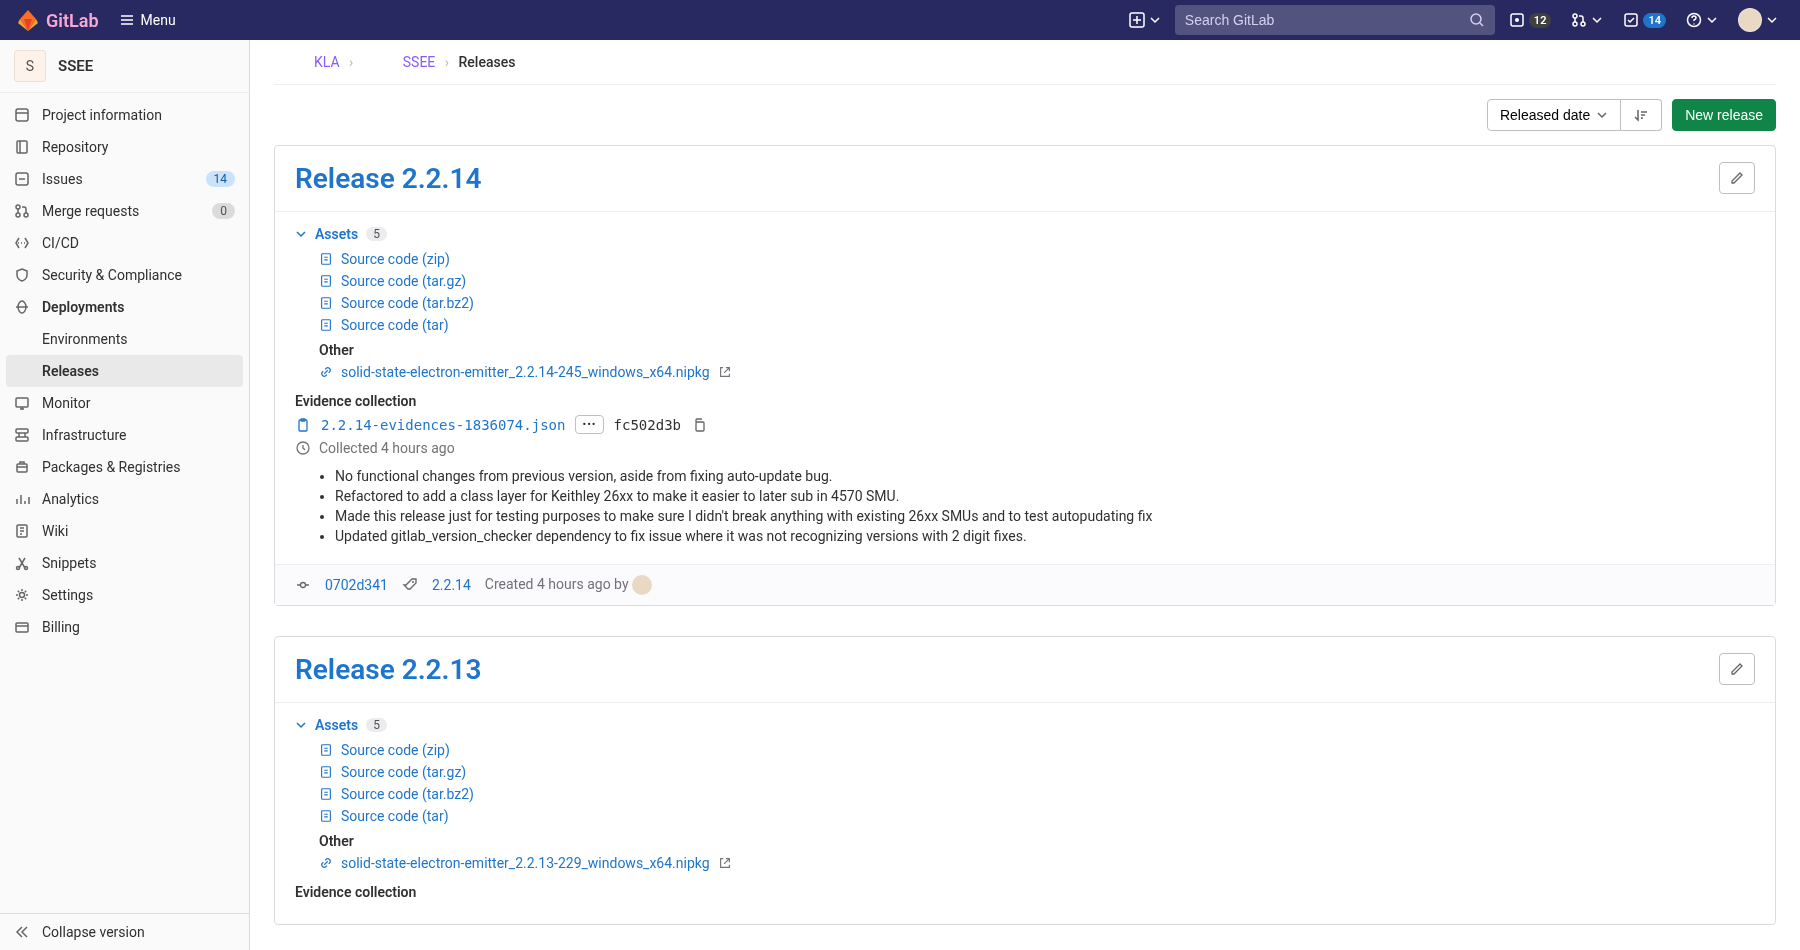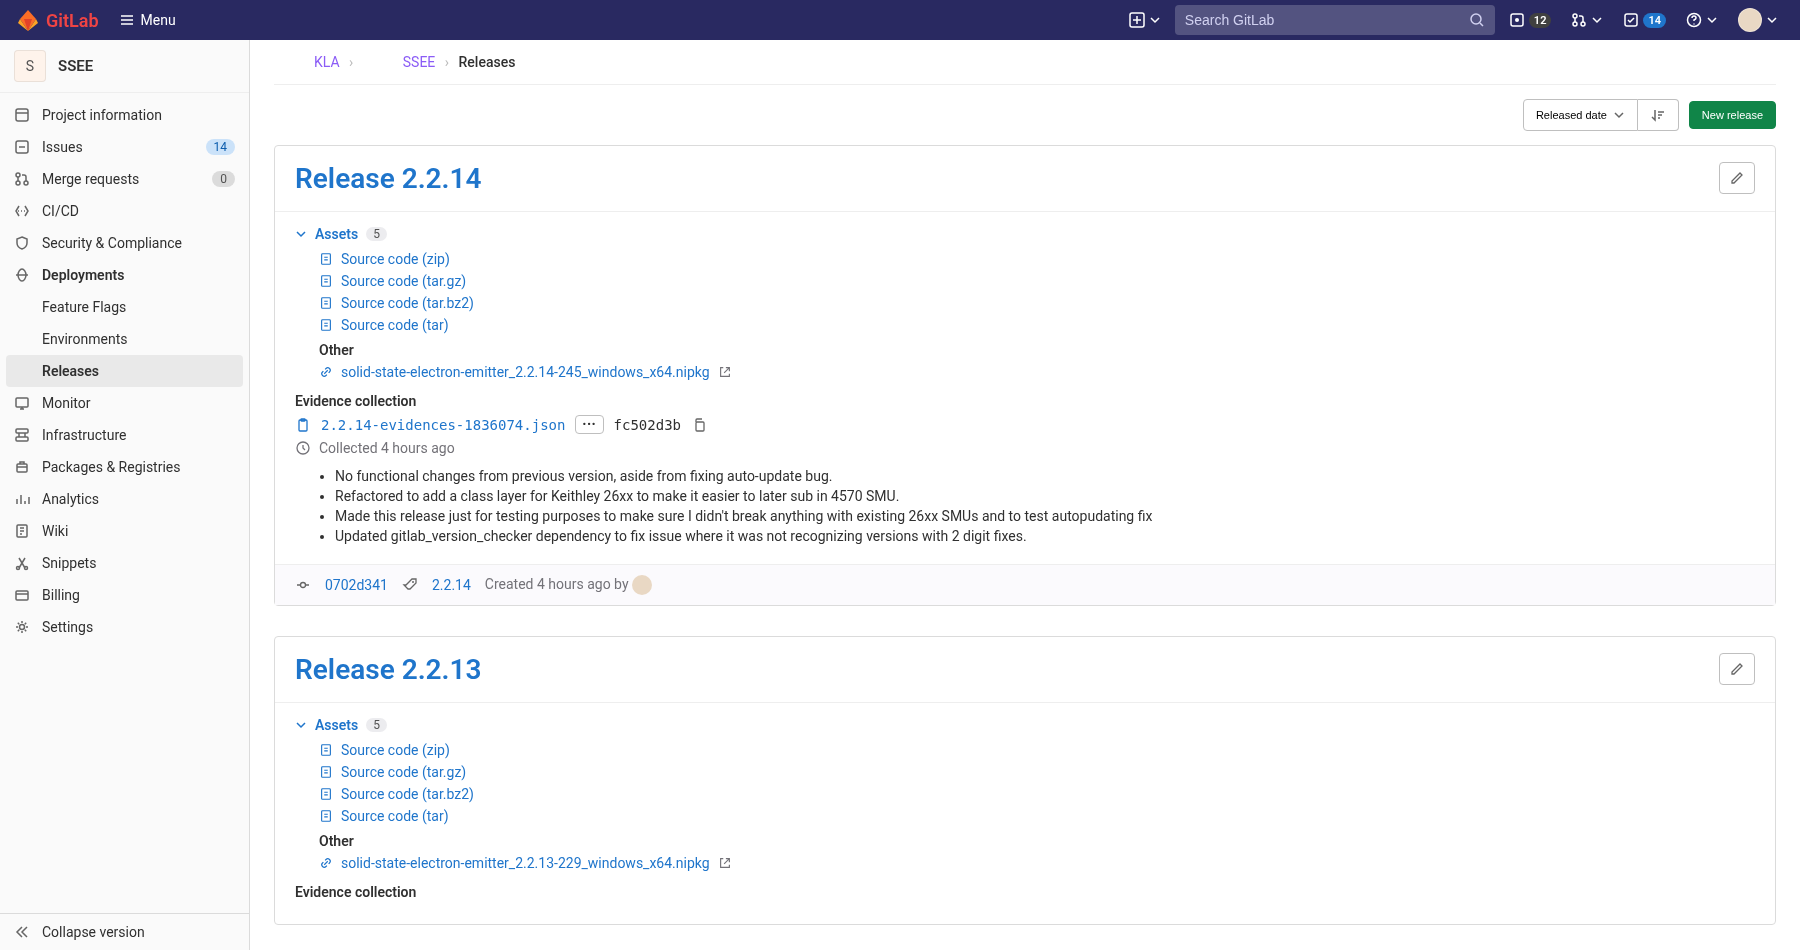--- a/index.html
+++ b/index.html
@@ -2,21 +2,21 @@
 <html><head>
 <meta charset="utf-8">
 <style>
 * { box-sizing: border-box; margin: 0; padding: 0; }
 body { font-family: -apple-system, BlinkMacSystemFont, "Segoe UI", Roboto, sans-serif; font-size: 14px; color: #303030; background: #fff; }
 a { color: #1f75cb; text-decoration: none; }
 
 
 .navbar { background: #292961; height: 40px; display: flex; align-items: center; padding: 0 16px; color: #fff; }
 .navbar-left { display: flex; align-items: center; gap: 8px; }
-.logo { display: flex; align-items: center; gap: 6px; font-size: 18px; font-weight: 600; color: #ef4444; }
+.logo { display: flex; align-items: center; gap: 6px; font-size: 18px; font-weight: 600; color: #f9a8d4; }
 .logo svg { width: 24px; height: 24px; }
 .menu-toggle { display: flex; align-items: center; gap: 6px; margin-left: 12px; cursor: pointer; }
 .navbar-right { margin-left: auto; display: flex; align-items: center; gap: 8px; }
 .nav-icon-btn { display: flex; align-items: center; gap: 4px; padding: 4px 6px; cursor: pointer; color: #fff; position: relative; }
 .nav-badge { background: #404040; color: #fff; font-size: 11px; padding: 1px 5px; border-radius: 8px; font-weight: 600; }
 .nav-badge-blue { background: #1f75cb; }
 .search-box { background: rgba(255,255,255,0.2); border-radius: 4px; width: 320px; height: 30px; display: flex; align-items: center; padding: 0 10px; color: #d1d1f0; }
 .search-box input { background: transparent; border: none; outline: none; color: #fff; flex: 1; font-size: 14px; }
 .search-box input::placeholder { color: #d1d1f0; }
 .avatar { width: 24px; height: 24px; border-radius: 50%; background: #e9d8c4; border: 1px solid rgba(255,255,255,0.3); }
@@ -38,21 +38,21 @@
 .count-badge.issues { background: #cbe2f9; color: #0b5cad; }
 .sidebar-footer { border-top: 1px solid #dbdbdb; padding: 10px 14px; display: flex; align-items: center; gap: 12px; cursor: pointer; }
 
 
 .content { flex: 1; overflow-y: auto; padding: 0 24px; }
 .breadcrumb-row { padding: 14px 0; border-bottom: 1px solid #eee; font-size: 14px; color: #737278; }
 .breadcrumb-row a { color: #8b5cf6; margin-left: 40px; }
 .breadcrumb-row .sep { margin: 0 6px; color: #bbb; }
 .breadcrumb-row .current { color: #303030; font-weight: 500; }
 .controls-row { display: flex; justify-content: flex-end; align-items: center; gap: 0; padding: 14px 0; }
-.btn { border: 1px solid #bfbfbf; background: #fff; padding: 7px 12px; font-size: 11px; cursor: pointer; display: flex; align-items: center; gap: 6px; border-radius: 4px; }
+.btn { border: 1px solid #bfbfbf; background: #fff; padding: 7px 12px; font-size: 14px; cursor: pointer; display: flex; align-items: center; gap: 6px; border-radius: 4px; }
 .btn-group { display: flex; }
 .btn-group .btn:first-child { border-radius: 4px 0 0 4px; }
 .btn-group .btn:last-child { border-radius: 0 4px 4px 0; border-left: none; }
 .btn-success { background: #108548; color: #fff; border-color: #108548; margin-left: 10px; }
 
 
 .releases { padding-bottom: 40px; position: relative; }
 .release-card { border: 1px solid #dbdbdb; border-radius: 4px; margin-bottom: 30px; background: #fff; }
 .release-header { display: flex; align-items: flex-start; justify-content: space-between; padding: 16px 20px; }
 .release-title { font-size: 28px; font-weight: 600; color: #1f75cb; }
@@ -173,20 +173,27 @@
     <div class="sidebar-nav" id="sidebar-nav">
         <div class="sidebar-item">
           <svg viewBox="0 0 16 16">
             <rect x="2" y="2" width="12" height="12" rx="2" fill="none" stroke="#666" stroke-width="1.5"></rect>
             <path d="M2 6h12" stroke="#666" stroke-width="1.5"></path>
           </svg>
           <span class="label">Project information</span>
         </div>
         <div class="sidebar-item">
           <svg viewBox="0 0 16 16">
+            <rect x="3" y="2" width="10" height="12" rx="1" fill="none" stroke="#666" stroke-width="1.5"></rect>
+            <path d="M6 2v12" stroke="#666" stroke-width="1.5"></path>
+          </svg>
+          <span class="label">Repository</span>
+        </div>
+        <div class="sidebar-item">
+          <svg viewBox="0 0 16 16">
             <rect x="2" y="2" width="12" height="12" rx="2" fill="none" stroke="#666" stroke-width="1.5"></rect>
             <path d="M5 8h6" stroke="#666" stroke-width="1.5"></path>
           </svg>
           <span class="label">Issues</span>
           <span class="count-badge issues">14</span>
         </div>
         <div class="sidebar-item">
           <svg viewBox="0 0 16 16">
             <circle cx="4" cy="4" r="2" fill="none" stroke="#666" stroke-width="1.5"></circle>
             <circle cx="4" cy="12" r="2" fill="none" stroke="#666" stroke-width="1.5"></circle>
@@ -210,23 +217,20 @@
           <span class="label">Security &amp; Compliance</span>
         </div>
         <div class="sidebar-item bold">
           <svg viewBox="0 0 16 16">
             <path d="M8 2c2 0 4 3 4 6s-2 6-4 6-4-3-4-6 2-6 4-6z" fill="none" stroke="#666" stroke-width="1.5"></path>
             <path d="M2 8h12" stroke="#666" stroke-width="1.5"></path>
           </svg>
           <span class="label">Deployments</span>
         </div>
         <div class="sidebar-subitem">
-          <span class="label">Feature Flags</span>
-        </div>
-        <div class="sidebar-subitem">
           <span class="label">Environments</span>
         </div>
         <div class="sidebar-subitem active">
           <span class="label">Releases</span>
         </div>
         <div class="sidebar-item">
           <svg viewBox="0 0 16 16">
             <rect x="2" y="3" width="12" height="9" rx="1" fill="none" stroke="#666" stroke-width="1.5"></rect>
             <path d="M6 14h4M8 12v2" stroke="#666" stroke-width="1.5"></path>
           </svg>
@@ -263,31 +267,31 @@
         <div class="sidebar-item">
           <svg viewBox="0 0 16 16">
             <path d="M5 3l6 10M11 3L5 13" stroke="#666" stroke-width="1.5"></path>
             <circle cx="4" cy="13" r="1.5" fill="none" stroke="#666" stroke-width="1.5"></circle>
             <circle cx="12" cy="13" r="1.5" fill="none" stroke="#666" stroke-width="1.5"></circle>
           </svg>
           <span class="label">Snippets</span>
         </div>
         <div class="sidebar-item">
           <svg viewBox="0 0 16 16">
+            <circle cx="8" cy="8" r="2.5" fill="none" stroke="#666" stroke-width="1.5"></circle>
+            <path d="M8 2v2M8 12v2M14 8h-2M4 8H2M12.2 3.8l-1.4 1.4M5.2 10.8l-1.4 1.4M12.2 12.2l-1.4-1.4M5.2 5.2L3.8 3.8" stroke="#666" stroke-width="1.5"></path>
+          </svg>
+          <span class="label">Settings</span>
+        </div>
+        <div class="sidebar-item">
+          <svg viewBox="0 0 16 16">
             <rect x="2" y="4" width="12" height="9" rx="1" fill="none" stroke="#666" stroke-width="1.5"></rect>
             <path d="M2 7h12" stroke="#666" stroke-width="1.5"></path>
           </svg>
           <span class="label">Billing</span>
-        </div>
-        <div class="sidebar-item">
-          <svg viewBox="0 0 16 16">
-            <circle cx="8" cy="8" r="2.5" fill="none" stroke="#666" stroke-width="1.5"></circle>
-            <path d="M8 2v2M8 12v2M14 8h-2M4 8H2M12.2 3.8l-1.4 1.4M5.2 10.8l-1.4 1.4M12.2 12.2l-1.4-1.4M5.2 5.2L3.8 3.8" stroke="#666" stroke-width="1.5"></path>
-          </svg>
-          <span class="label">Settings</span>
         </div>
       </div>
     <div class="sidebar-footer">
       <svg width="16" height="16" viewBox="0 0 16 16">
           <path d="M8 3L3 8l5 5M13 3L8 8l5 5" fill="none" stroke="#666" stroke-width="1.5"></path>
         </svg>
       <span>Collapse version</span>
     </div>
   </div>
 

